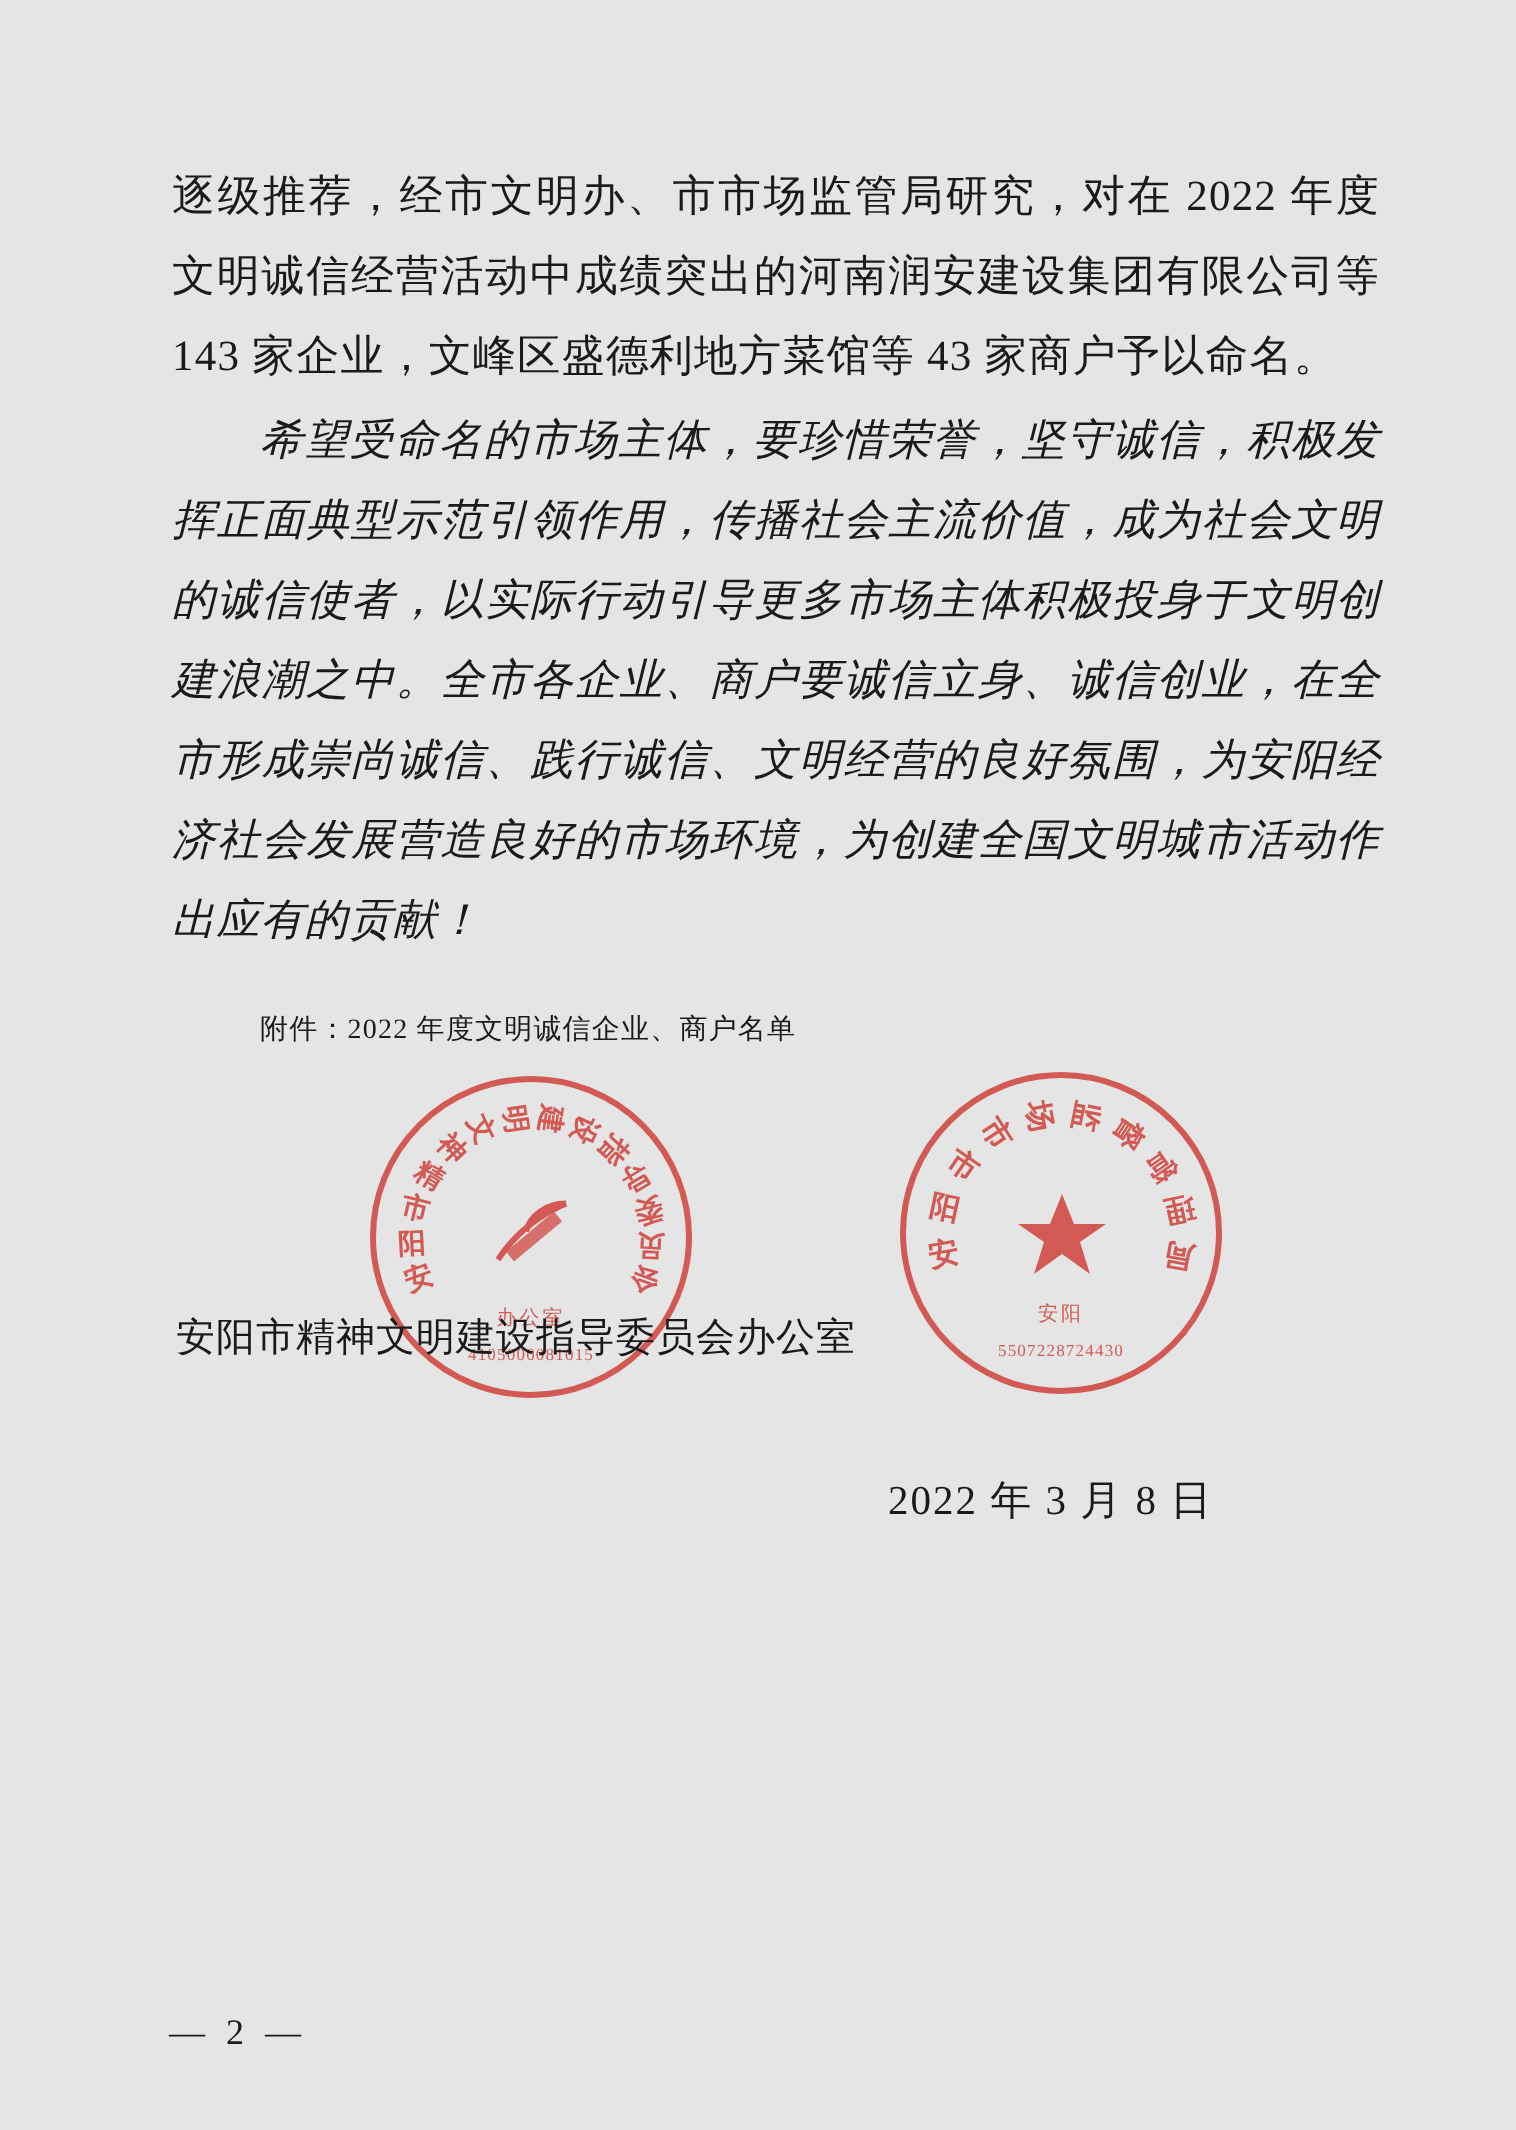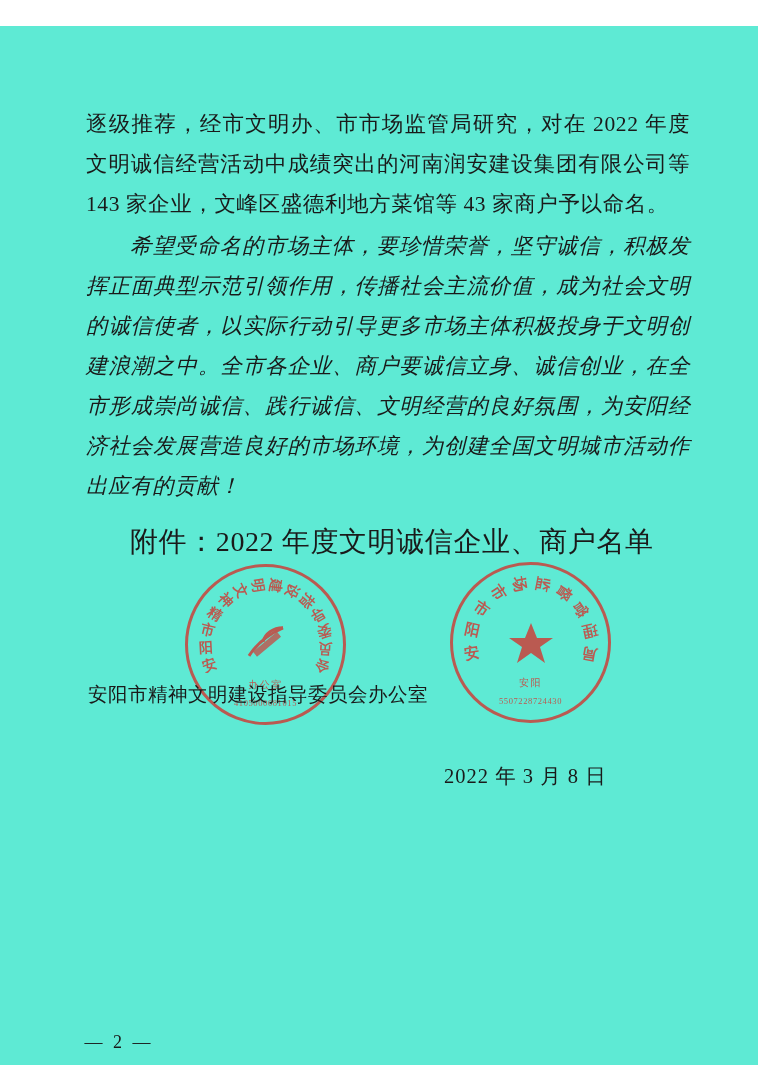--- a/index.html
+++ b/index.html
@@ -12,22 +12,21 @@
     height: 1065px;
     position: relative;
     font-family: "Liberation Serif", "DejaVu Serif", serif;
     color: #1b1b1b;
     overflow: hidden;
   }
 
   .page {
     position: absolute;
     inset: 0;
-    background: #5eead4;
-    margin-top: 26px;
+    background: #e5e5e5;
   }
 
   .content {
     position: absolute;
     left: 86px;
     top: 78px;
     width: 604px;
   }
 
   .para {
@@ -41,21 +40,21 @@
   }
   .para + .para {
     margin-top: 2px;
   }
   .indent {
     text-indent: 44px;
     font-style: italic;
   }
 
   .attachment {
-    font-size: 28px;
+    font-size: 14px;
     line-height: 40px;
     letter-spacing: 0.6px;
     margin-top: 16px;
     text-indent: 44px;
     color: #1a1a1a;
   }
 
   
   .seal-area {
     position: absolute;

